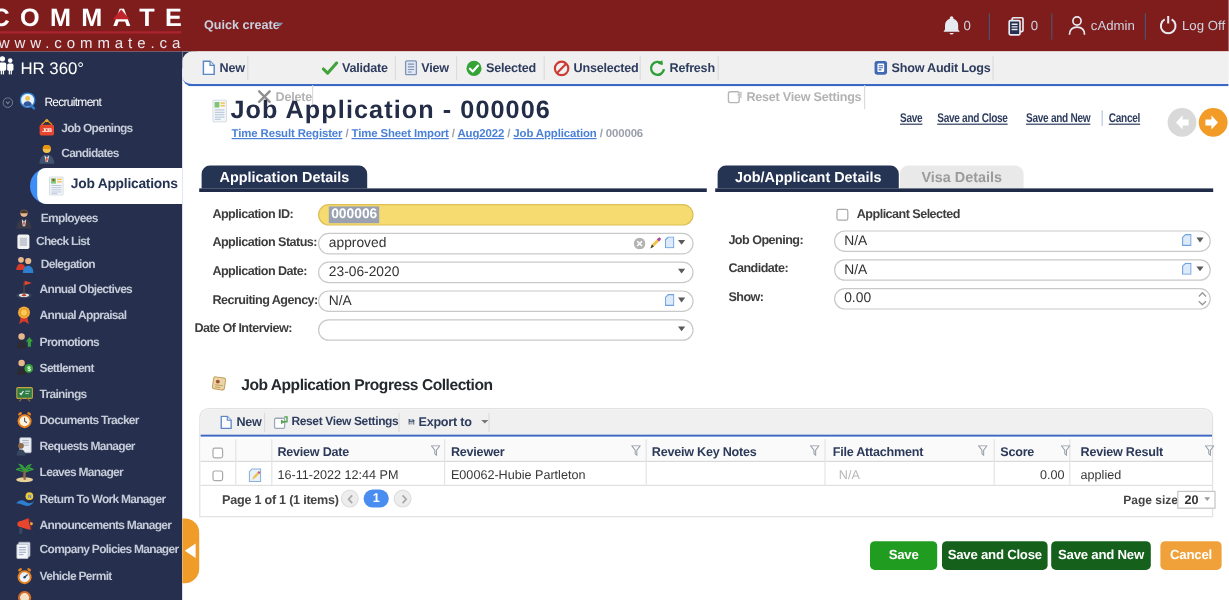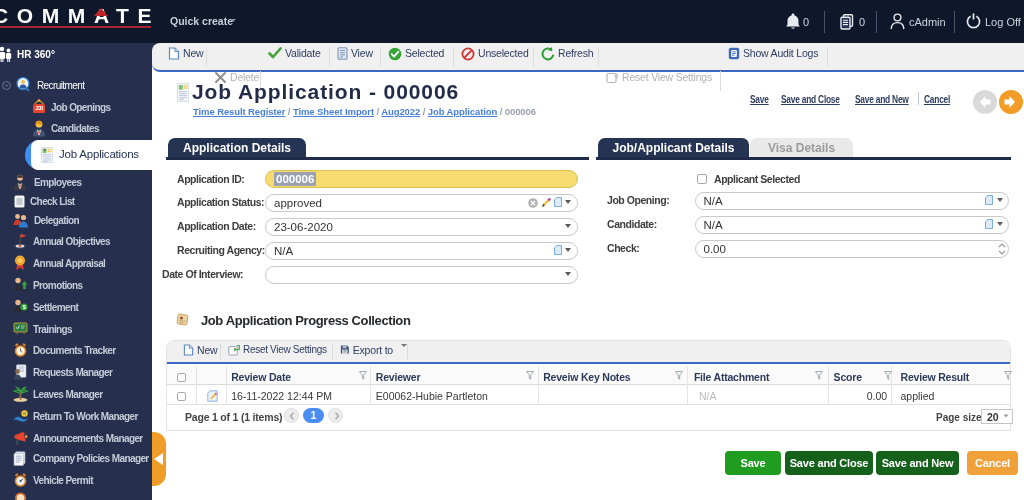--- a/index.html
+++ b/index.html
@@ -2,21 +2,21 @@
 <html><head>
 <meta charset="utf-8">
 <style>
 * { margin:0; padding:0; box-sizing:border-box; }
 html,body { width:1024px; height:500px; overflow:hidden; background:#fff;
   font-family:"Liberation Sans", sans-serif; }
 #stage { position:relative; width:1024px; height:500px; overflow:hidden; }
 .abs { position:absolute; }
 
 
-#topbar { position:absolute; left:0; top:0; width:1024px; height:43px; background:#0f172a; }
+#topbar { position:absolute; left:0; top:0; width:1024px; height:43px; background:#7f1d1d; }
 #logo { position:absolute; left:-7px; top:4px; color:#fff; font-weight:700; font-size:21px;
   letter-spacing:8.6px; white-space:nowrap; }
 #redline { position:absolute; left:0; top:26px; width:151px; height:2px; background:#a8242e; }
 #weburl { position:absolute; left:-1px; top:29px; color:#e9ebf0; font-size:12.5px;
   letter-spacing:4.1px; white-space:nowrap; }
 #atri { position:absolute; left:94px; top:8px; width:0; height:0;
   border-left:7.5px solid transparent; border-right:7.5px solid transparent;
   border-bottom:8.5px solid #c0252c; }
 #qcreate { position:absolute; left:170px; top:15px; color:#c9cfdc; font-size:10.5px; font-weight:600; white-space:nowrap; }
 #qcaret { position:absolute; left:230px; top:19px; width:0; height:0;
@@ -26,34 +26,34 @@
 
 
 #sidebar { position:absolute; left:0; top:43px; width:152px; height:457px; background:#26304e; }
 .mi { position:absolute; display:flex; align-items:center; color:#c5cbd8;
   font-size:10px; font-weight:600; letter-spacing:-0.6px; white-space:nowrap; height:18px; }
 .mi .ic { display:inline-block; flex:0 0 auto; }
 #pill { position:absolute; left:25px; top:97px; width:127px; height:30px; background:#3e8ef7;
   border-radius:15px 0 0 15px; }
 #pill:after { content:""; position:absolute; left:6px; top:0; width:121px; height:30px; background:#fff;
   border-radius:7px 0 0 7px; }
-#hr360 { position:absolute; left:17px; top:6px; color:#fff; font-size:10px; font-weight:700; }
+#hr360 { position:absolute; left:17px; top:6px; color:#fff; font-size:14px; font-weight:400; }
 #collapsetab { position:absolute; left:152px; top:389px; width:14px; height:54px; z-index:6;
   background:#f09c28; border-radius:0 12px 12px 0; }
 #collapsetab:after { content:""; position:absolute; left:2px; top:21px; width:0; height:0;
   border-top:6px solid transparent; border-bottom:6px solid transparent; border-right:9px solid #fff; }
 
 
 #main { position:absolute; left:152px; top:43px; width:872px; height:457px; background:#fff; }
 #toolbar { position:absolute; left:0; top:0; width:872px; height:29px; background:#f0f0f0;
   border-bottom:2px solid #3b68c4; border-radius:8px 0 0 8px;
   display:flex; align-items:center; padding-left:9px; }
-.tbb { display:flex; align-items:flex-start; height:20px; padding-left:7px; gap:3px; white-space:nowrap;
+.tbb { display:flex; align-items:center; height:20px; padding-left:7px; gap:3px; white-space:nowrap;
   overflow:visible; flex:0 0 auto; box-sizing:border-box;
-  font-size:10.5px; font-weight:400; letter-spacing:-0.2px; color:#2e3d5e; border-right:1px solid #dcdcdc; }
+  font-size:10.5px; font-weight:700; letter-spacing:-0.2px; color:#2e3d5e; border-right:1px solid #dcdcdc; }
 .tbb.dis { color:#b3b3b3;margin-top:48px; }
 
 
 #h1 { position:absolute; left:192px; top:80px; font-size:21px; font-weight:700; color:#232d48;
   letter-spacing:0.9px; white-space:nowrap; }
 #crumb { position:absolute; left:193px; top:106px; font-size:9.5px; color:#9aa0ab; font-weight:600;
   letter-spacing:-0.1px; white-space:nowrap; }
 #crumb a { color:#4a80d8; text-decoration:underline; }
 .hlink { position:absolute; top:93px; font-size:10.5px; font-weight:700; letter-spacing:-0.3px;
   color:#2e3d5e; text-decoration:underline; white-space:nowrap;
@@ -87,20 +87,21 @@
 .bbtn { position:absolute; top:451px; height:24px; border-radius:4px; color:#fff; white-space:nowrap;
   font-size:11px; font-weight:600; letter-spacing:-0.2px; display:flex; align-items:center; justify-content:center; }
 </style>
 </head>
 <body>
 <div id="stage">
   <div id="topbar">
     <div id="logo">COMMATE</div>
     <div id="atri"></div>
     <div id="redline"></div>
+    <div id="weburl">www.commate.ca</div>
     <div id="qcreate">Quick create</div>
     <div id="qcaret"></div>
 
     <svg class="abs" style="left:786px;top:13px" width="14" height="17" viewBox="0 0 14 17">
       <path d="M7 0.5 C7.8 0.5 8.5 1.1 8.5 2 L8.5 2.6 C11 3.3 12.5 5.4 12.5 8 L12.5 11.5 L13.8 13.4 L0.2 13.4 L1.5 11.5 L1.5 8 C1.5 5.4 3 3.3 5.5 2.6 L5.5 2 C5.5 1.1 6.2 0.5 7 0.5 Z" fill="#e7eaf0"></path>
       <path d="M5.2 14.5 A1.9 1.9 0 0 0 8.8 14.5 Z" fill="#e7eaf0"></path>
     </svg>
     <div class="tbtxt" style="left:803px">0</div>
     <div class="tbsep" style="left:824px"></div>
     <svg class="abs" style="left:840px;top:14px" width="15" height="16" viewBox="0 0 15 16">
@@ -166,21 +167,21 @@
           </svg>
         Candidates</div>
       <svg class="abs" style="left:41px;top:104px" width="12" height="16" viewBox="0 0 12 16">
         <rect x="0.3" y="0.3" width="11.4" height="15.4" rx="0.8" fill="#f4f6f8" stroke="#b9c6d4" stroke-width="0.6"></rect>
         <rect x="1.6" y="1.6" width="4" height="4.4" fill="#7cc576"></rect>
           <circle cx="3.6" cy="3" r="1" fill="#8a5a2a"></circle>
         <rect x="6.6" y="1.8" width="3.8" height="1.3" fill="#f5c95c"></rect>
           <rect x="6.6" y="3.9" width="3.8" height="1.3" fill="#f5c95c"></rect>
         <path d="M1.8 7.6 H10.2 M1.8 9.4 H10.2 M1.8 11.2 H10.2 M1.8 13 H10.2 M1.8 14.4 H6.8" stroke="#aebfd8" stroke-width="0.7"></path>
       </svg>
-      <div class="abs" style="left:59px;top:105px;font-size:11.5px;font-weight:400;letter-spacing:-0.2px;color:#243352;white-space:nowrap">Job Applications</div>
+      <div class="abs" style="left:59px;top:105px;font-size:11.5px;font-weight:700;letter-spacing:-0.2px;color:#243352;white-space:nowrap">Job Applications</div>
       <div class="mi" style="left:13px;top:130px">
         <svg class="ic" width="14" height="17" viewBox="0 0 14 17" style="margin-right:7px">
             <circle cx="7" cy="3.8" r="3" fill="#e8b88a"></circle>
             <path d="M7 1 A3 3 0 0 1 10 3.8 L4 3.8 A3 3 0 0 1 7 1 Z" fill="#4a3528"></path>
             <path d="M0.8 16.5 C1 11 3.5 8.6 7 8.6 C10.5 8.6 13 11 13.2 16.5 Z" fill="#3a3a46"></path>
             <path d="M5.2 8.8 L7 10.8 L8.8 8.8 L8 14.5 L6 14.5 Z" fill="#e8eef5"></path>
             <path d="M7 10.5 L7.8 11.6 L7 15 L6.2 11.6 Z" fill="#d43a2a"></path>
           </svg>
         Employees</div>
       <div class="mi" style="left:14px;top:149px">
@@ -410,21 +411,21 @@
     <svg class="abs" style="left:985px;top:195px" width="8" height="10" viewBox="0 0 8 10">
         <path d="M0.5 2.8 L3 0.5 H7.5 V9.5 H0.5 Z" fill="#ddeafa" stroke="#6ea3dd" stroke-width="0.9"></path>
       </svg>
     <div class="caret abs" style="left:997px;top:198px"></div>
     <div class="flabel" style="left:607px;top:218px">Candidate:</div>
     <div class="finput" style="left:694.5px;top:215.5px;width:314.5px">N/A</div>
     <svg class="abs" style="left:985px;top:219px" width="8" height="10" viewBox="0 0 8 10">
         <path d="M0.5 2.8 L3 0.5 H7.5 V9.5 H0.5 Z" fill="#ddeafa" stroke="#6ea3dd" stroke-width="0.9"></path>
       </svg>
     <div class="caret abs" style="left:997px;top:222px"></div>
-    <div class="flabel" style="left:607px;top:242px">Check:</div>
+    <div class="flabel" style="left:607px;top:242px">Show:</div>
     <div class="finput" style="left:694.5px;top:239.5px;width:314.5px">0.00</div>
     <svg class="abs" style="left:998px;top:243px" width="8" height="12" viewBox="0 0 8 12">
         <path d="M1 4 L4 1 L7 4" fill="none" stroke="#999" stroke-width="1.2"></path>
         <path d="M1 8 L4 11 L7 8" fill="none" stroke="#999" stroke-width="1.2"></path>
       </svg>
   </div>
   <div id="collection">
     <svg class="abs" style="left:176px;top:313px" width="13" height="13" viewBox="0 0 13 13">
       <rect x="1.5" y="1.5" width="10" height="10" rx="1.5" fill="#e9d5a7" stroke="#c29a55" stroke-width="0.8" transform="rotate(8 6.5 6.5)"></rect>
       <circle cx="5.5" cy="5" r="1.6" fill="#a0522d"></circle>

